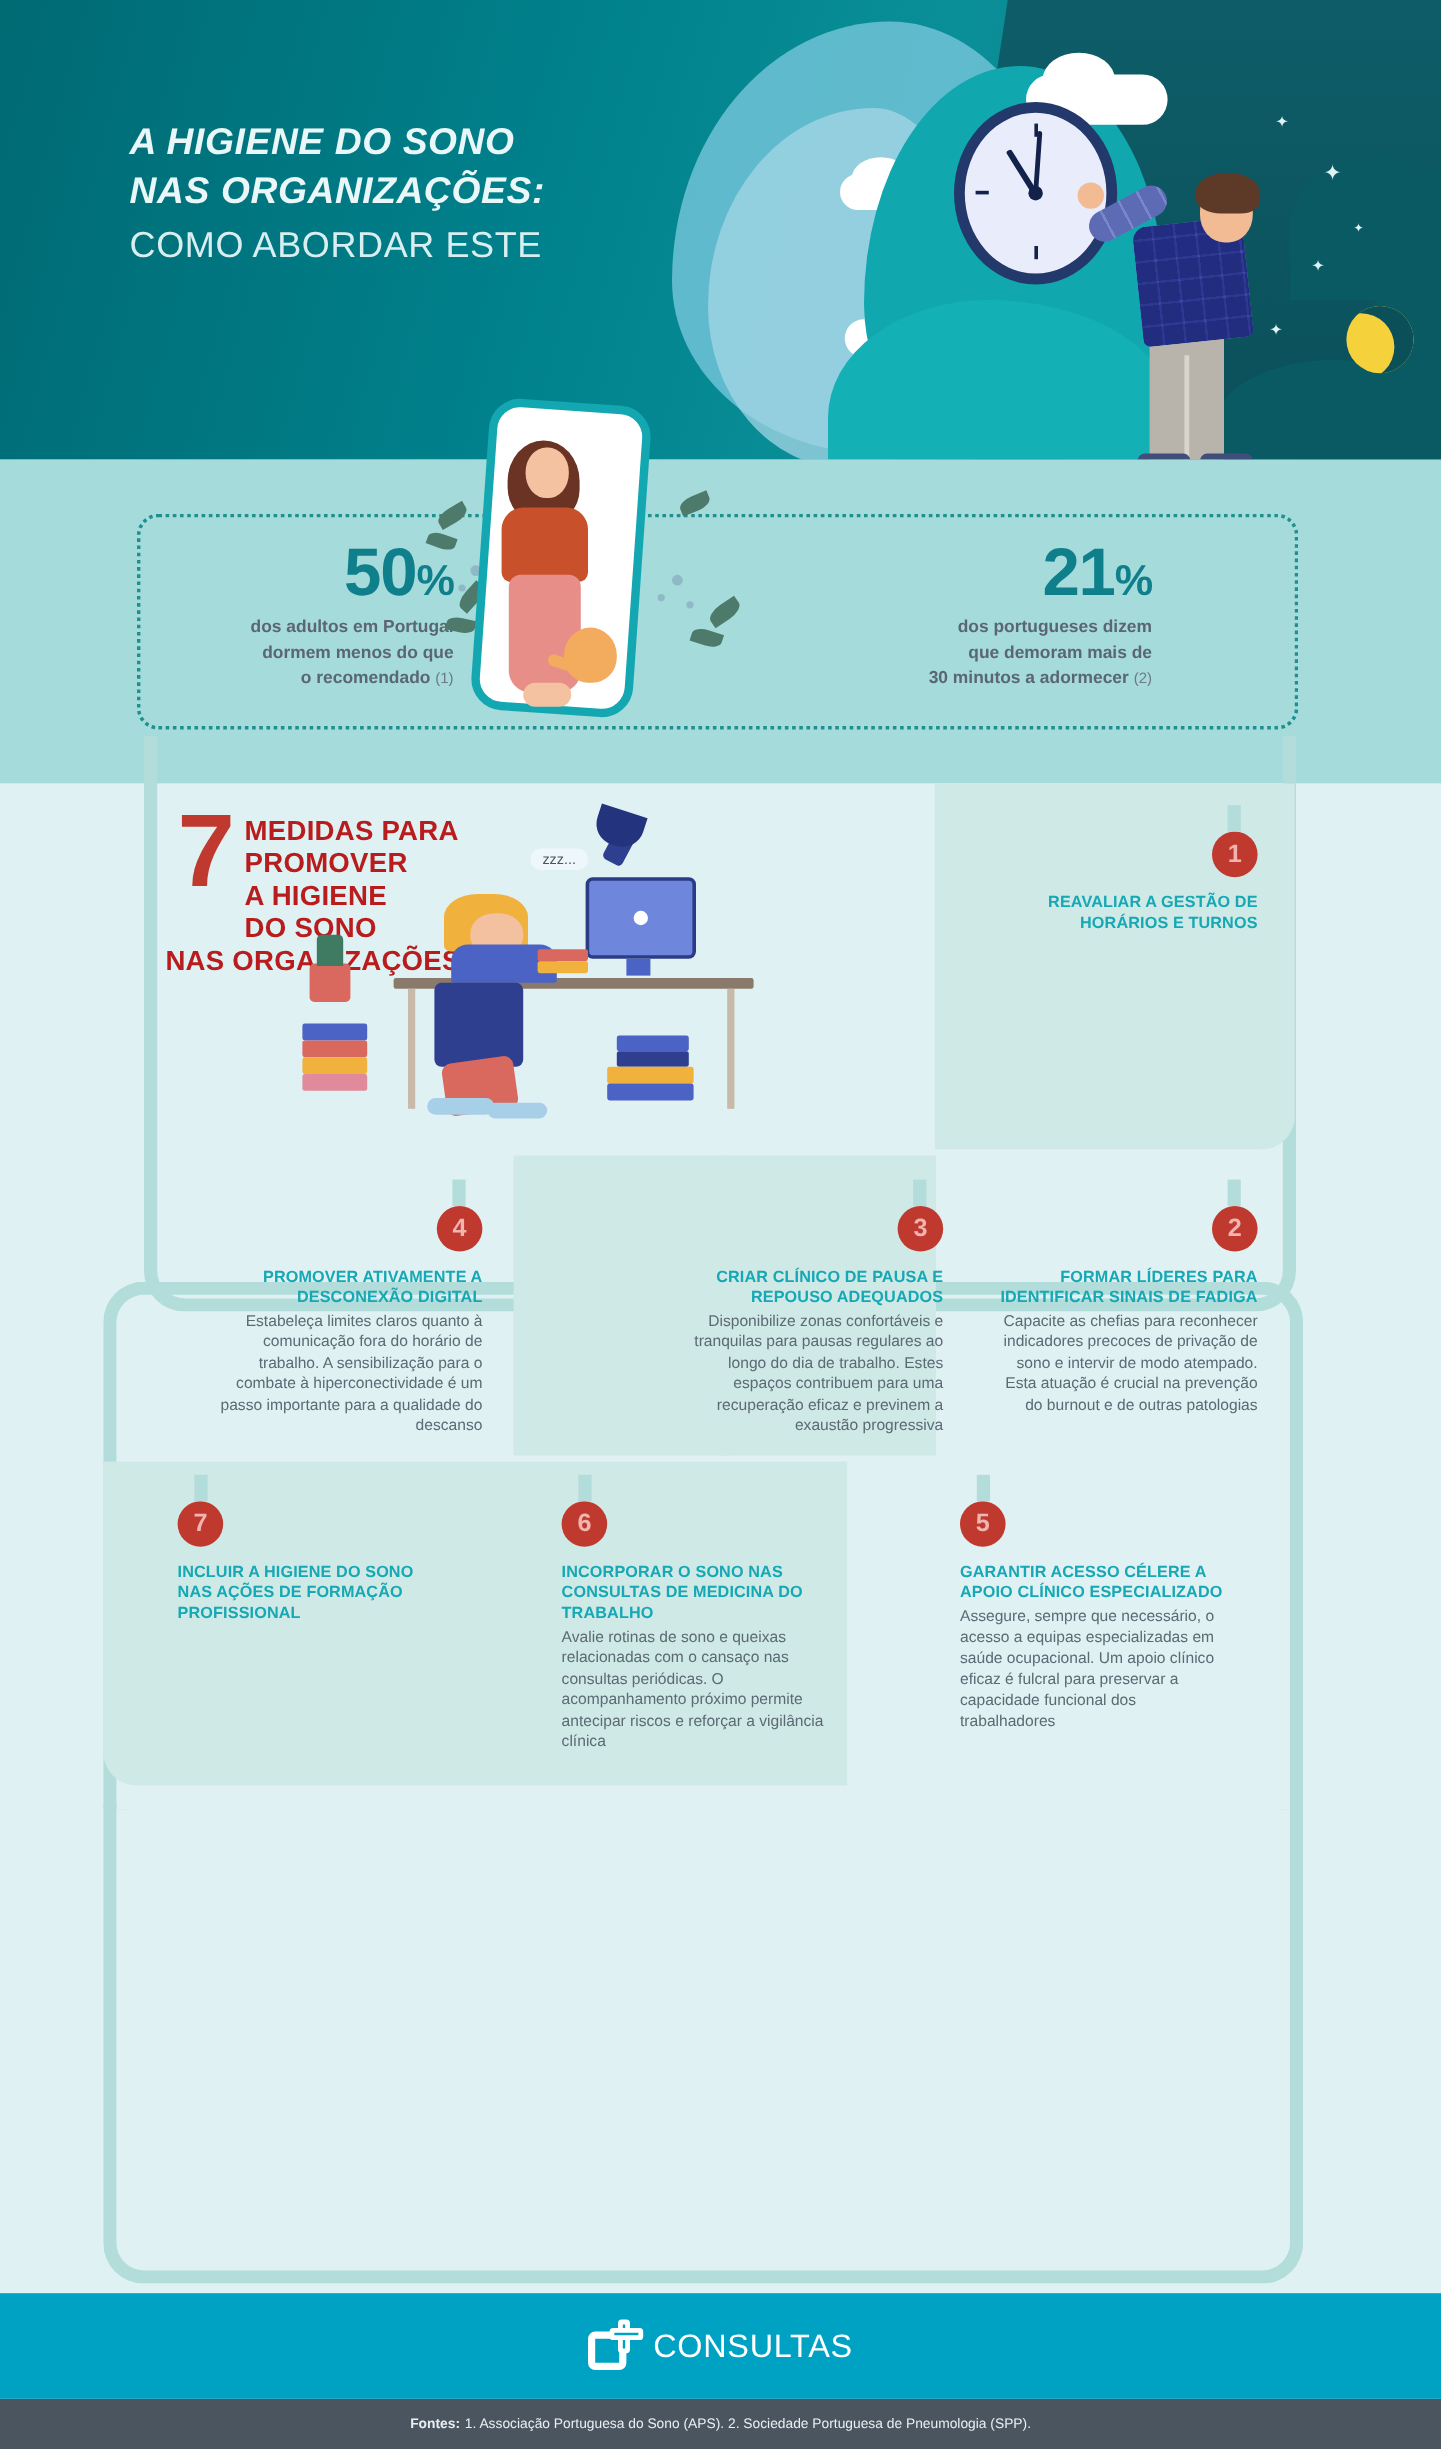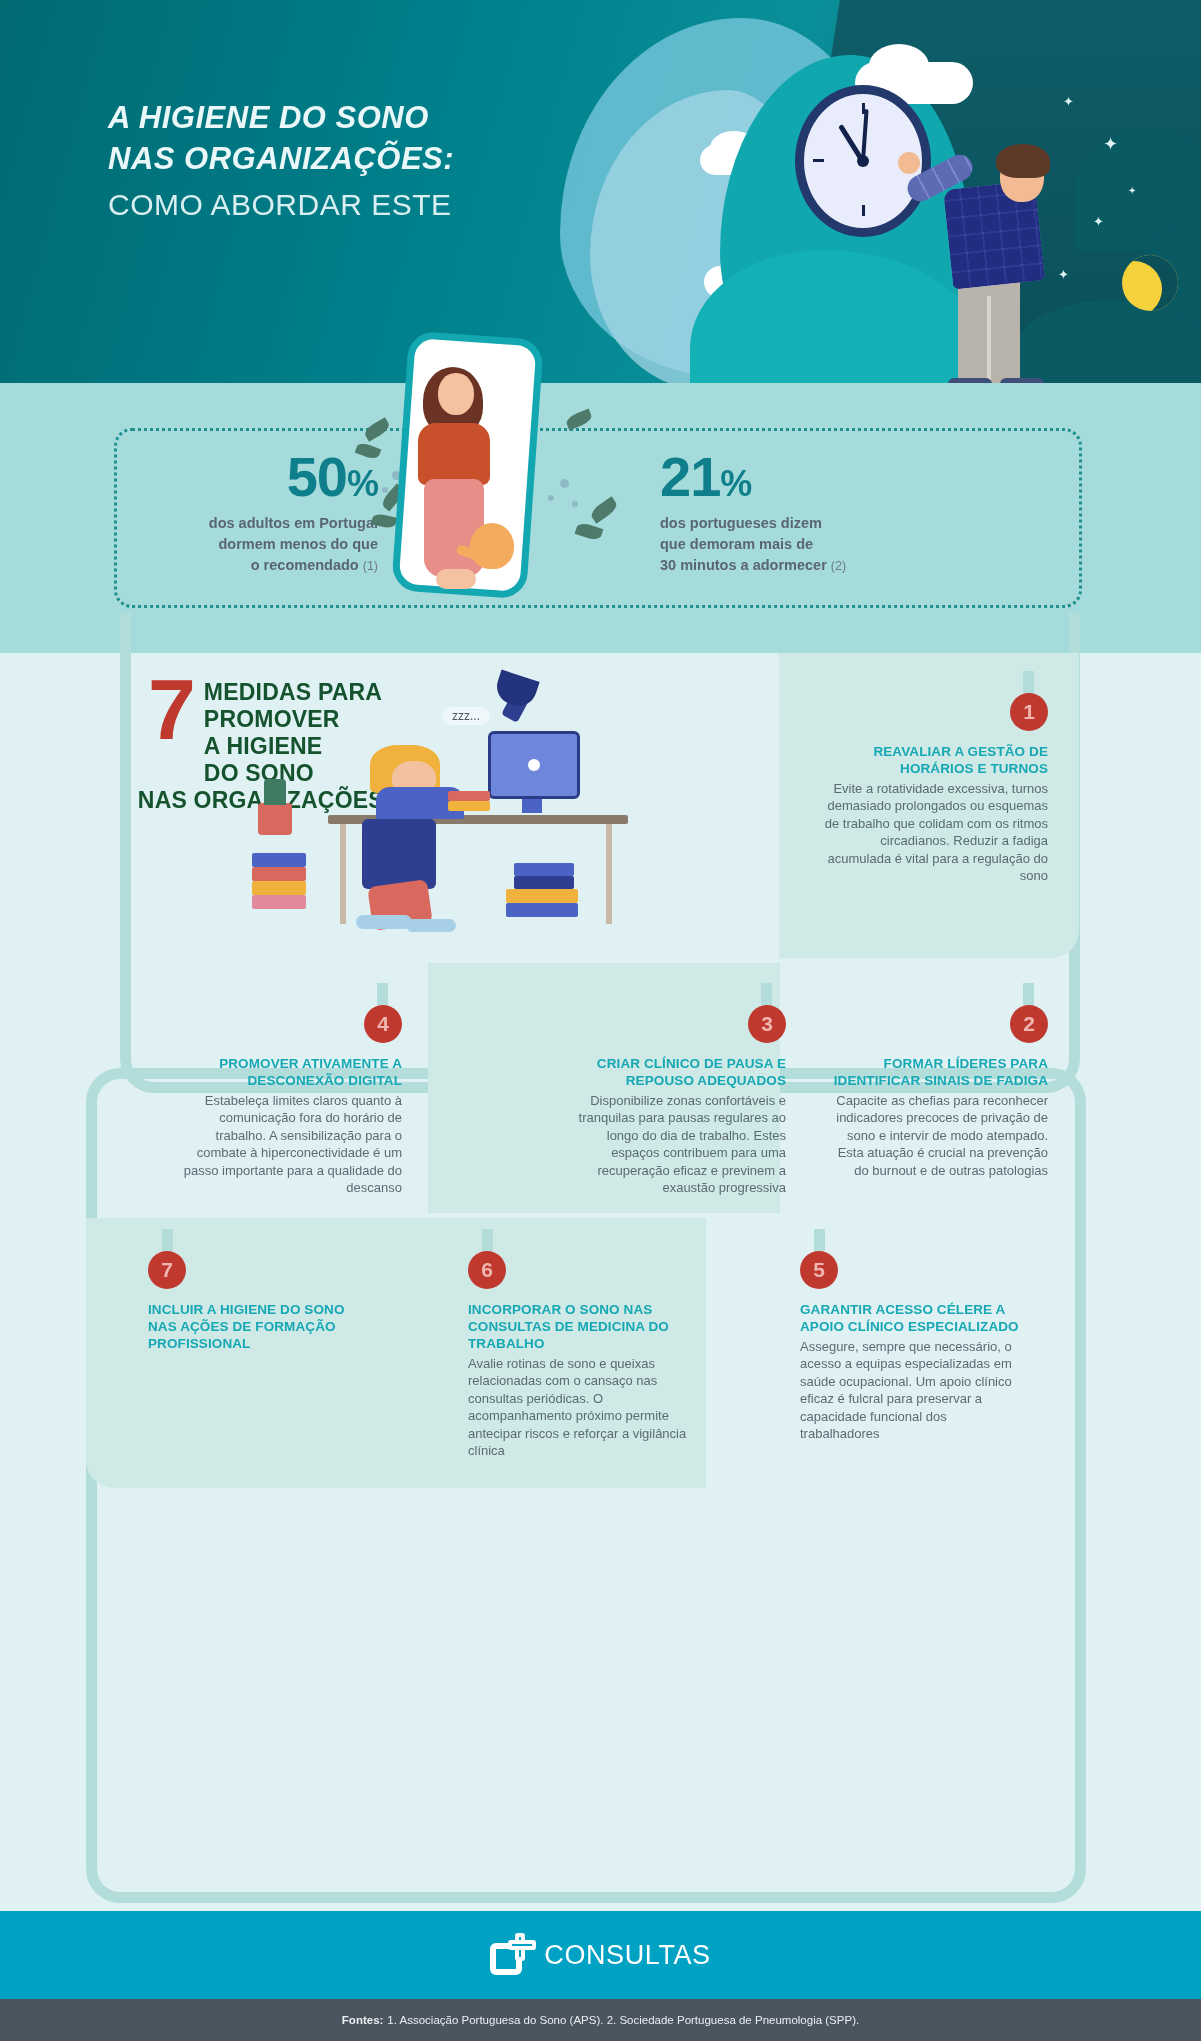--- a/index.html
+++ b/index.html
@@ -120,21 +120,21 @@
     background: #a5dbda;
   }
   .stats-box {
     position:absolute; left: 114px; top: 45px; width: 968px; height: 180px;
     border: 3px dotted #1e9090; border-radius: 18px;
   }
   .stat {
     position:absolute; top: 66px; width: 300px; text-align:right;
   }
   .stat-left { left: 78px; }
-  .stat-right { left: 660px; text-align:left; }
+  .stat-right { left: 660px; text-align:right; }
   .stat-num {
     font-size: 56px; font-weight: 800; color:#0f7f8c; line-height: 1;
     letter-spacing:-1px;
   }
   .stat-num .pc { font-size: 36px; }
   .stat-desc {
     margin-top: 8px; font-size: 14.5px; font-weight: 700; color:#5a6672; line-height: 1.45;
   }
   .stat-desc .ref { font-weight: 400; font-size: 12.5px; color:#6e7a85; }
 
@@ -181,21 +181,21 @@
   }
 
   .panel { position:absolute; background:#cfe9e6; }
   .panel-row1 { left: 779px; top: 0px; width: 300px; height: 305px; border-radius: 0 0 28px 0; }
   .panel-row2a { left: 600px; top: 310px; width: 180px; height: 250px; }
   .panel-row2b { left: 428px; top: 310px; width: 180px; height: 250px; }
   .panel-row3 { left: 86px; top: 565px; width: 620px; height: 270px; border-radius: 0 0 0 28px; }
 
   .hdr-7 { position:absolute; left: 148px; top: 20px; display:flex; align-items:flex-start; }
   .big7 { font-size: 86px; font-weight: 800; color:#c0392f; line-height: .86; margin-right: 8px; }
-  .hdr-lines { font-size: 23px; font-weight: 700; color:#14532d; line-height: 1.17; letter-spacing: .2px; padding-top: 6px; }
+  .hdr-lines { font-size: 23px; font-weight: 700; color:#b91c1c; line-height: 1.17; letter-spacing: .2px; padding-top: 6px; }
 
   .item { position:absolute; width: 228px; }
   .badge {
     width: 38px; height: 38px; border-radius: 50%; background:#c0392f;
     color:#f0b5b0; font-size: 21px; font-weight: 800;
     display:flex; align-items:center; justify-content:center;
     margin-bottom: 12px;
   }
   .badge-stem { position:absolute; width: 11px; height: 22px; background:#b3ddda; top: -22px; left: 14px; }
   .item-title {
@@ -387,21 +387,20 @@
     <div style="position:absolute;left:148px;top:108px;width:42px;height:10px;background:#d9695f;border-radius:2px;"></div>
     <div style="position:absolute;left:148px;top:118px;width:42px;height:10px;background:#f0b23c;border-radius:2px;"></div>
   </div>
 
   <div class="item ta-r" style="left:820px; top:40px;">
     <div style="position:relative;width:38px;margin-left:auto;">
       <div class="badge-stem"></div>
       <div class="badge">1</div>
     </div>
     <div class="item-title">REAVALIAR A GESTÃO DE HORÁRIOS E TURNOS</div>
-    <div class="item-body">Evite a rotatividade excessiva, turnos demasiado prolongados ou esquemas de trabalho que colidam com os ritmos circadianos. Reduzir a fadiga acumulada é vital para a regulação do sono</div>
   </div>
 
   <div class="item ta-r" style="left:820px; top:352px;">
     <div style="position:relative;width:38px;margin-left:auto;">
       <div class="badge-stem"></div>
       <div class="badge">2</div>
     </div>
     <div class="item-title">FORMAR LÍDERES PARA IDENTIFICAR SINAIS DE FADIGA</div>
     <div class="item-body">Capacite as chefias para reconhecer indicadores precoces de privação de sono e intervir de modo atempado. Esta atuação é crucial na prevenção do burnout e de outras patologias</div>
   </div>

